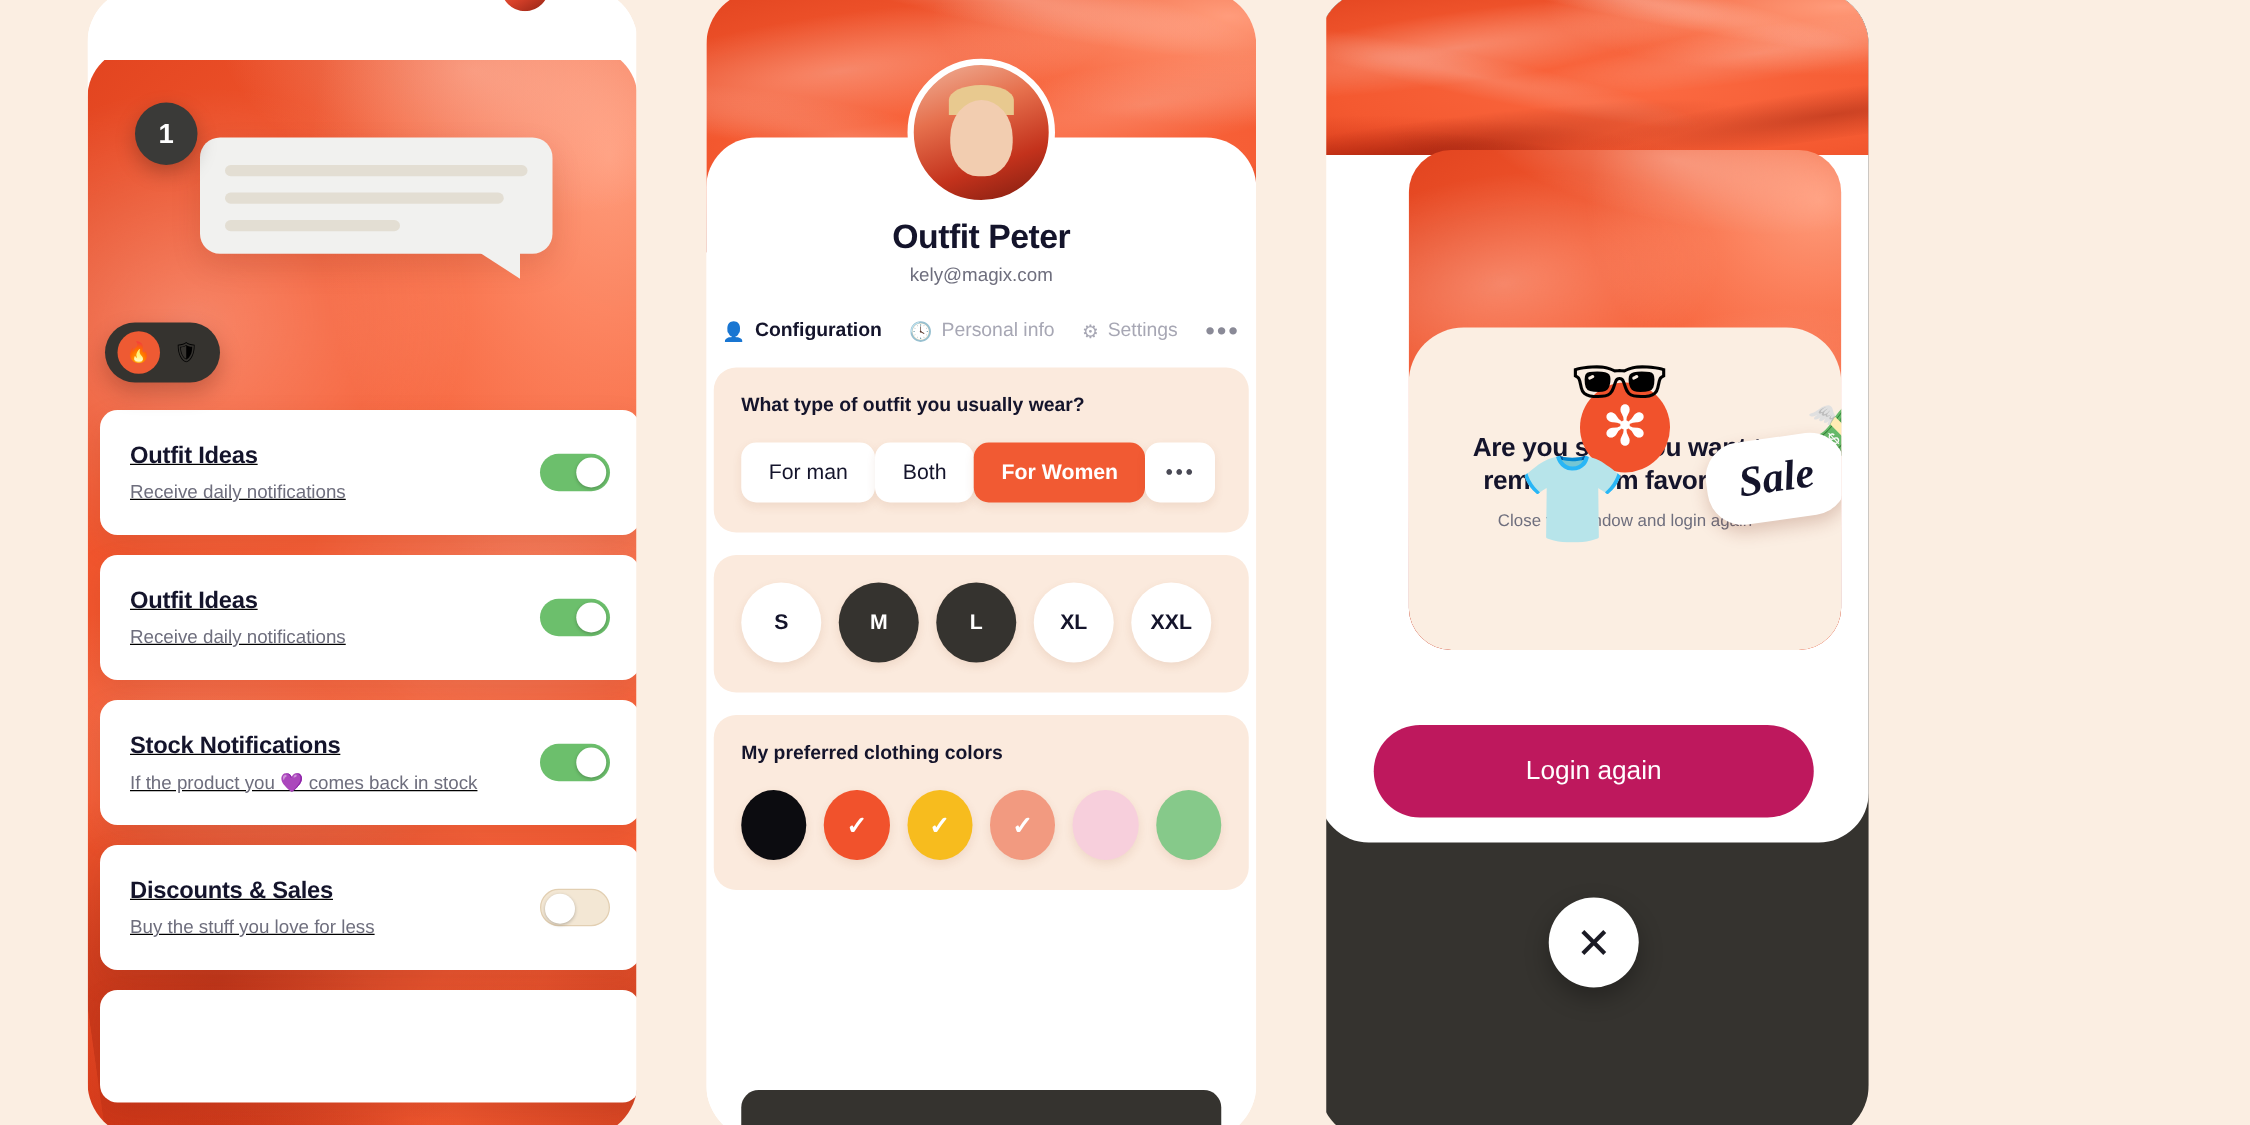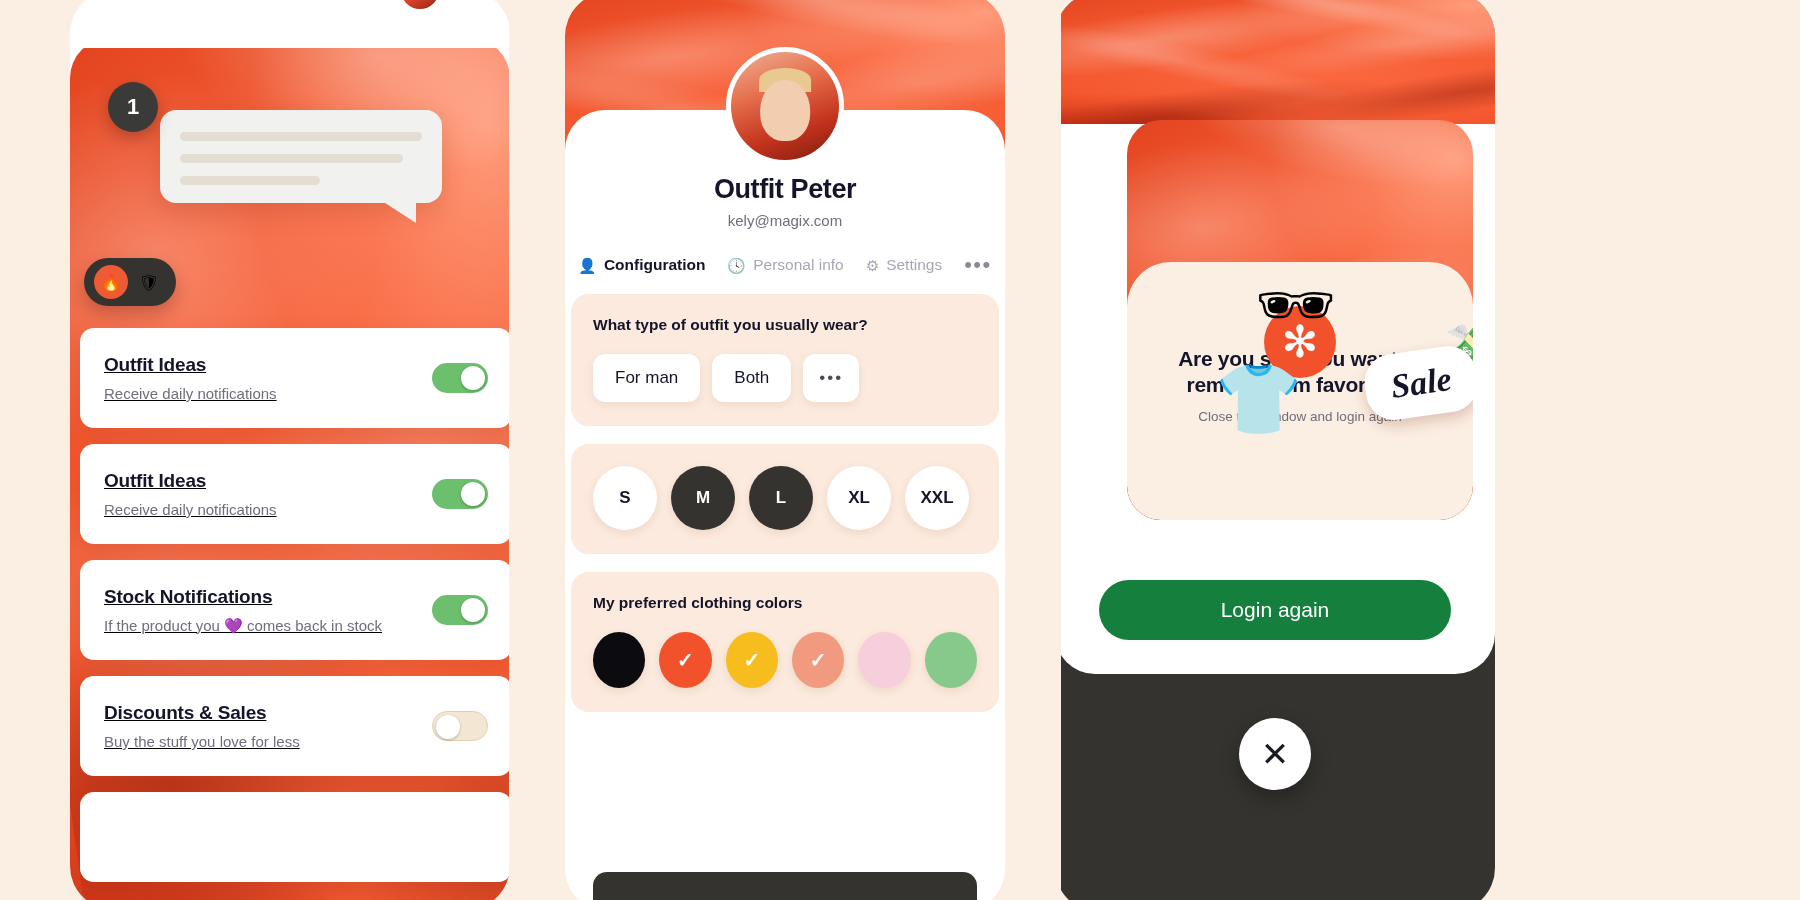--- a/index.html
+++ b/index.html
@@ -211,21 +211,21 @@
     display:flex; flex-direction:column; gap:18px;
   }
   .qcard {
     background:#fbeadd;
     border-radius:18px;
     padding:22px 22px 24px 22px;
   }
   .qcard h4 {
     font-size:15.5px; font-weight:700; color:#14142b; margin-bottom:20px;
   }
-  .opt-row { display:flex; align-items:center; gap:12px; }
+  .opt-row { display:flex; align-items:center; }
   .opt {
     background:#fff; border-radius:12px;
     padding:14px 22px; font-size:17px; color:#14142b;
     box-shadow:0 3px 8px rgba(150,80,40,.10);
   }
   .opt.sel { background:#f15a33; color:#fff; font-weight:600; }
   .opt.more {
     padding:14px 16px; color:#4a4a55; letter-spacing:2px; font-size:17px;
   }
   .size-row { display:flex; align-items:center; gap:14px; }
@@ -293,22 +293,22 @@
     left:238px; top:230px;
     background:#fff; border-radius:28px;
     padding:14px 26px;
     font-family:"Liberation Serif", serif;
     font-style:italic; font-weight:700; font-size:34px; color:#14142b;
     transform:rotate(-8deg);
     box-shadow:0 6px 14px rgba(120,40,20,.22);
   }
   .st-tag { left:318px; top:200px; font-size:44px; }
   .login-btn {
-    position:absolute; left:44px; right:44px; top:588px; height:60px;
-    background:#15803d; color:#fff; border-radius:38px;
+    position:absolute; left:44px; right:44px; top:588px; height:74px;
+    background:#be185d; color:#fff; border-radius:38px;
     display:flex; align-items:center; justify-content:center;
     font-size:21px; z-index:7;
   }
   .close-fab {
     position:absolute; left:50%; transform:translateX(-50%);
     top:726px; width:72px; height:72px; border-radius:50%;
     background:#fff; z-index:9;
     display:flex; align-items:center; justify-content:center;
     font-size:34px; color:#1a1a24; font-weight:300;
     box-shadow:0 8px 20px rgba(0,0,0,.30);
@@ -420,20 +420,21 @@
       <div class="dots">•••</div>
     </div>
 
     <div class="p2-body">
 
       <div class="qcard">
         <h4>What type of outfit you usually wear?</h4>
         <div class="opt-row">
           <div class="opt">For man</div>
           <div class="opt">Both</div>
+          <div class="opt sel">For Women</div>
           <div class="opt more">•••</div>
         </div>
       </div>
 
       <div class="qcard">
         <div class="size-row">
           <div class="size">S</div>
           <div class="size sel">M</div>
           <div class="size sel">L</div>
           <div class="size">XL</div>

